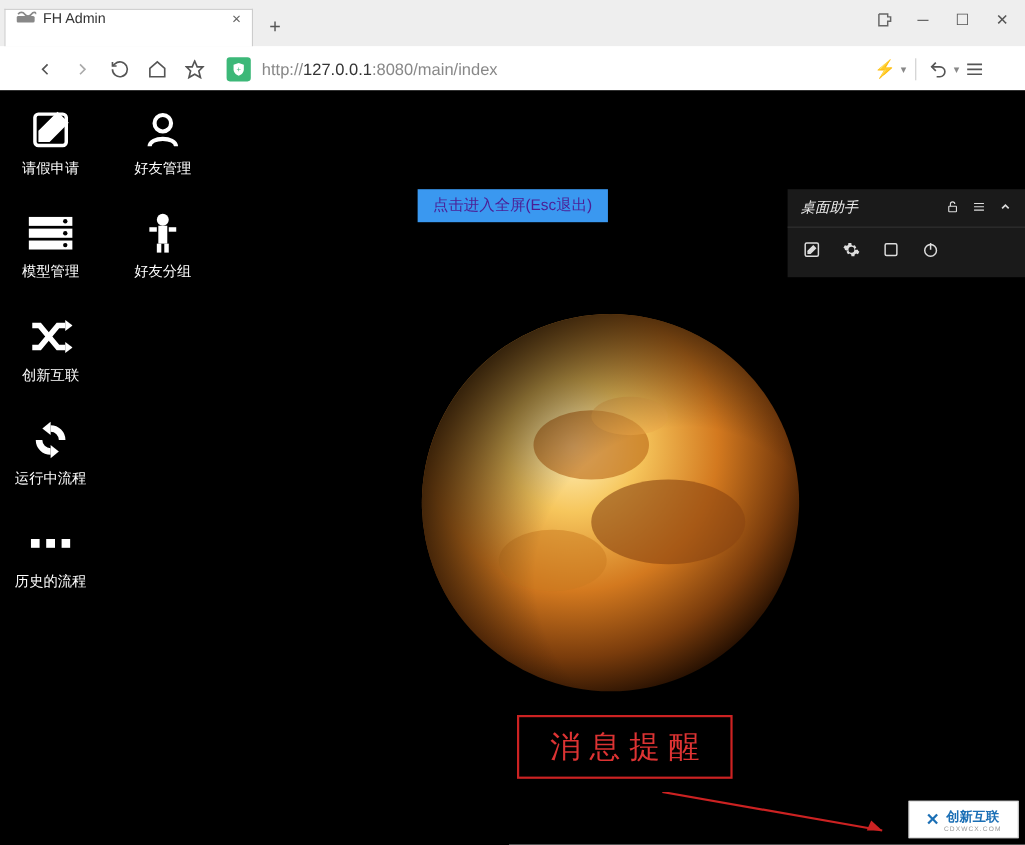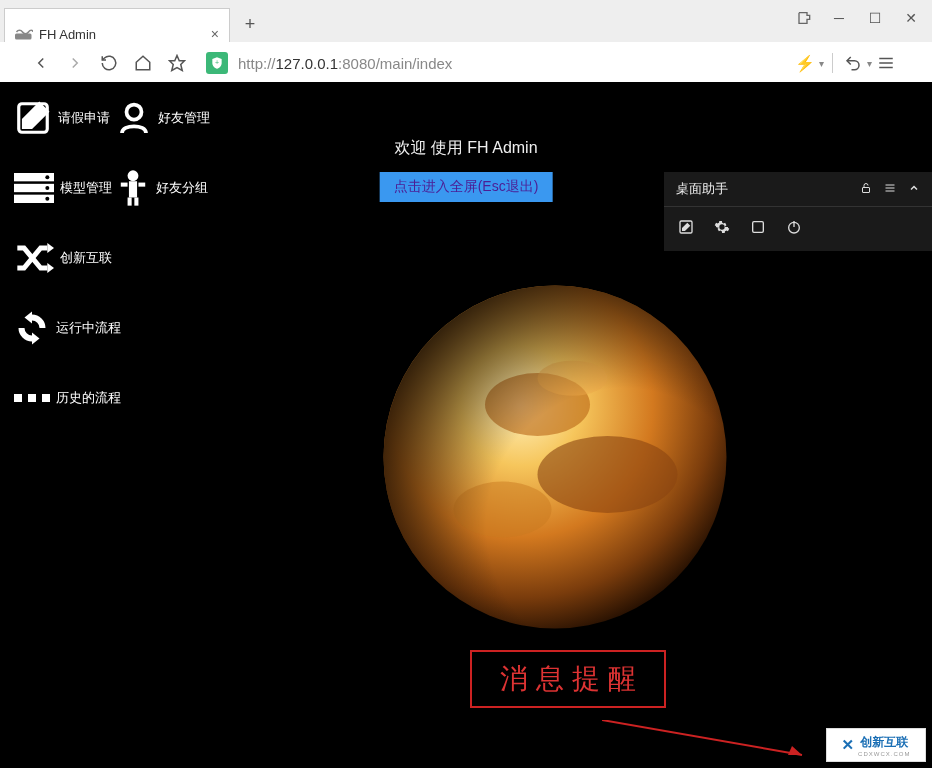--- a/index.html
+++ b/index.html
@@ -25,21 +25,21 @@
     align-items: center;
     background: #eee;
   }
   .tab {
     height: 34px;
     min-width: 226px;
     background: #fff;
     border: 1px solid #ccc;
     border-bottom: none;
     display: flex;
-    align-items: flex-end;
+    align-items: flex-start;
     padding: 0 10px;
     font-size: 13px;
     color: #333;
     margin-left: 4px;
     margin-top: 8px;
     position: relative;
   }
   .tab .tab-icon { width: 18px; height: 14px; margin-right: 6px; display:flex; align-items:center;}
   .tab .tab-close {
     position: absolute;
@@ -126,21 +126,21 @@
     top: 16px;
     left: 14px;
     display: flex;
     flex-direction: column;
     gap: 30px;
   }
   .icon-row { display: flex; gap: 38px; }
   .d-item {
     width: 64px;
     display: flex;
-    flex-direction: row;
+    flex-direction: column;
     align-items: center;
     color: #fff;
     cursor: pointer;
     gap: 6px;
   }
   .d-item .ic {
     width: 40px; height: 40px;
     display: flex; align-items:center; justify-content:center;
   }
   .d-item .lbl {
@@ -175,24 +175,25 @@
     position: absolute;
     top: 200px;
     left: 380px;
     width: 350px; height: 350px;
   }
 
   .assistant-panel {
     position: absolute;
     top: 90px;
     right: 0;
-    width: 268px;
+    width: 216px;
     background: #1a1a1a;
     color: #eee;
     font-size: 13px;
+    font-style: italic;
   }
   .assistant-header {
     display:flex; align-items:center; justify-content:space-between;
     padding: 8px 12px;
     border-bottom: 1px solid #333;
   }
   .assistant-header .title { font-size:13px; }
   .assistant-header .ctrls { display:flex; gap:12px; color:#ddd;}
   .assistant-header .ctrls span { cursor:pointer; }
   .assistant-body {
@@ -418,21 +419,20 @@
               <rect x="28" y="2" width="8" height="8"></rect>
             </svg>
         </span>
         <span class="lbl">历史的流程</span>
       </div>
     </div>
 
 
   </div>
 
-  <div class="welcome">欢迎 使用 FH Admin</div>
   <button class="fullscreen-btn">点击进入全屏(Esc退出)</button>
 
   <div class="planet">
     <svg viewBox="0 0 200 200" width="350" height="350">
       <defs>
         <radialGradient id="planetg" cx="40%" cy="35%" r="70%">
           <stop offset="0%" stop-color="#fff2c0"></stop>
           <stop offset="25%" stop-color="#f6c65c"></stop>
           <stop offset="55%" stop-color="#d3791f"></stop>
           <stop offset="80%" stop-color="#7a3c0c"></stop>

